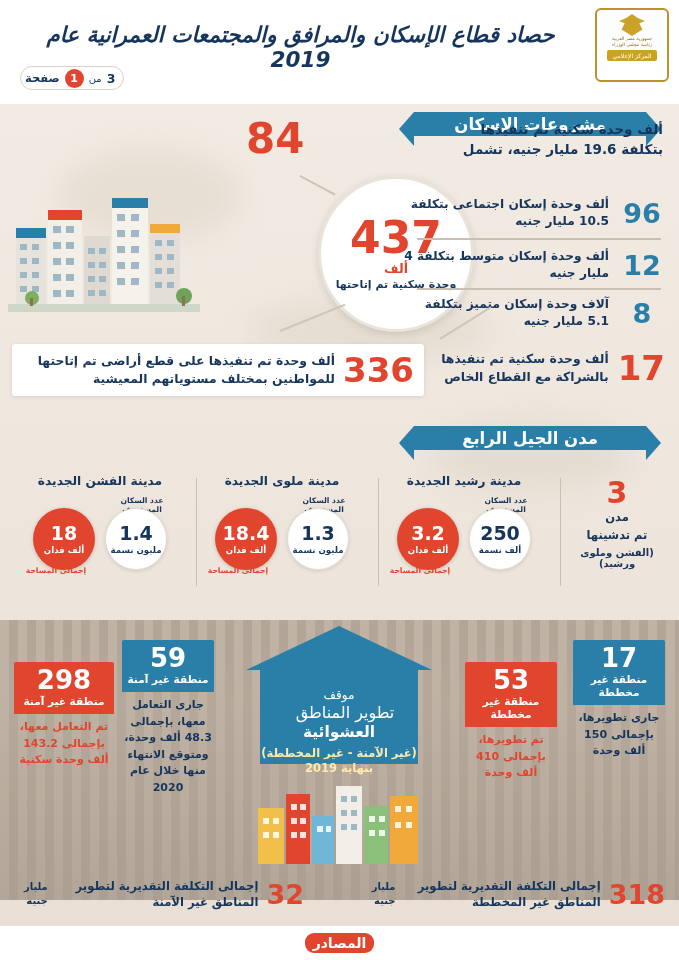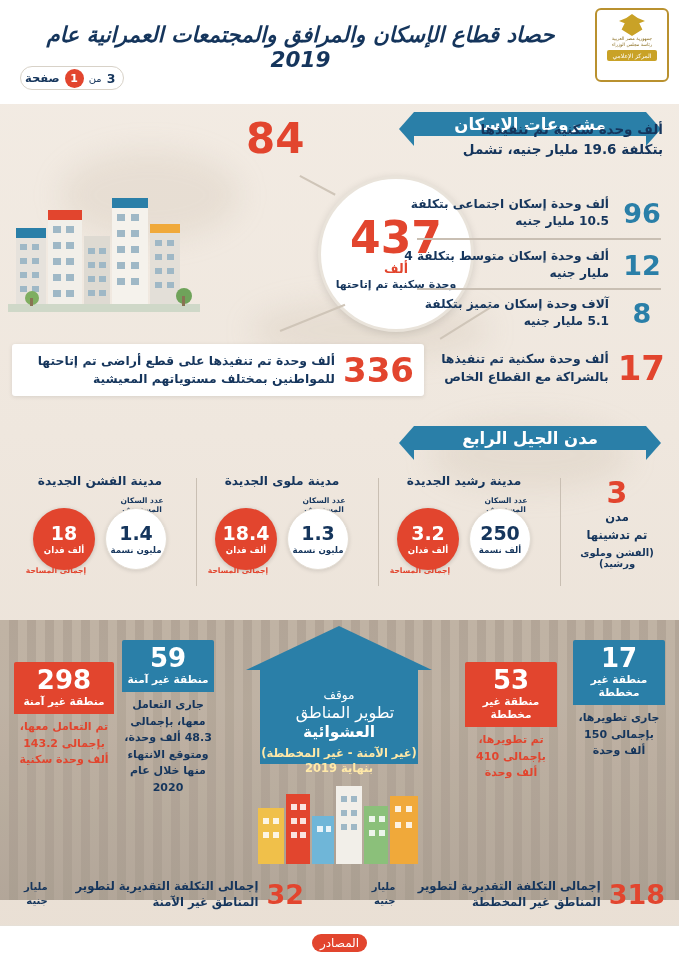--- a/index.html
+++ b/index.html
@@ -452,22 +452,22 @@
     background: #ffffff;
     display: flex;
     align-items: center;
     justify-content: center;
     gap: 8px;
     border-top: 1px solid #e6e0d7;
   }
   #footer .badge {
     background: #e2452e;
     color: #ffffff;
-    font-size: 12px;
-    font-weight: normal;
+    font-size: 14px;
+    font-weight: bold;
     border-radius: 9px;
     padding: 2px 8px;
   }
   #footer .txt {
     color: #15355c;
     font-size: 11.5px;
     font-weight: bold;
   }
 
   

